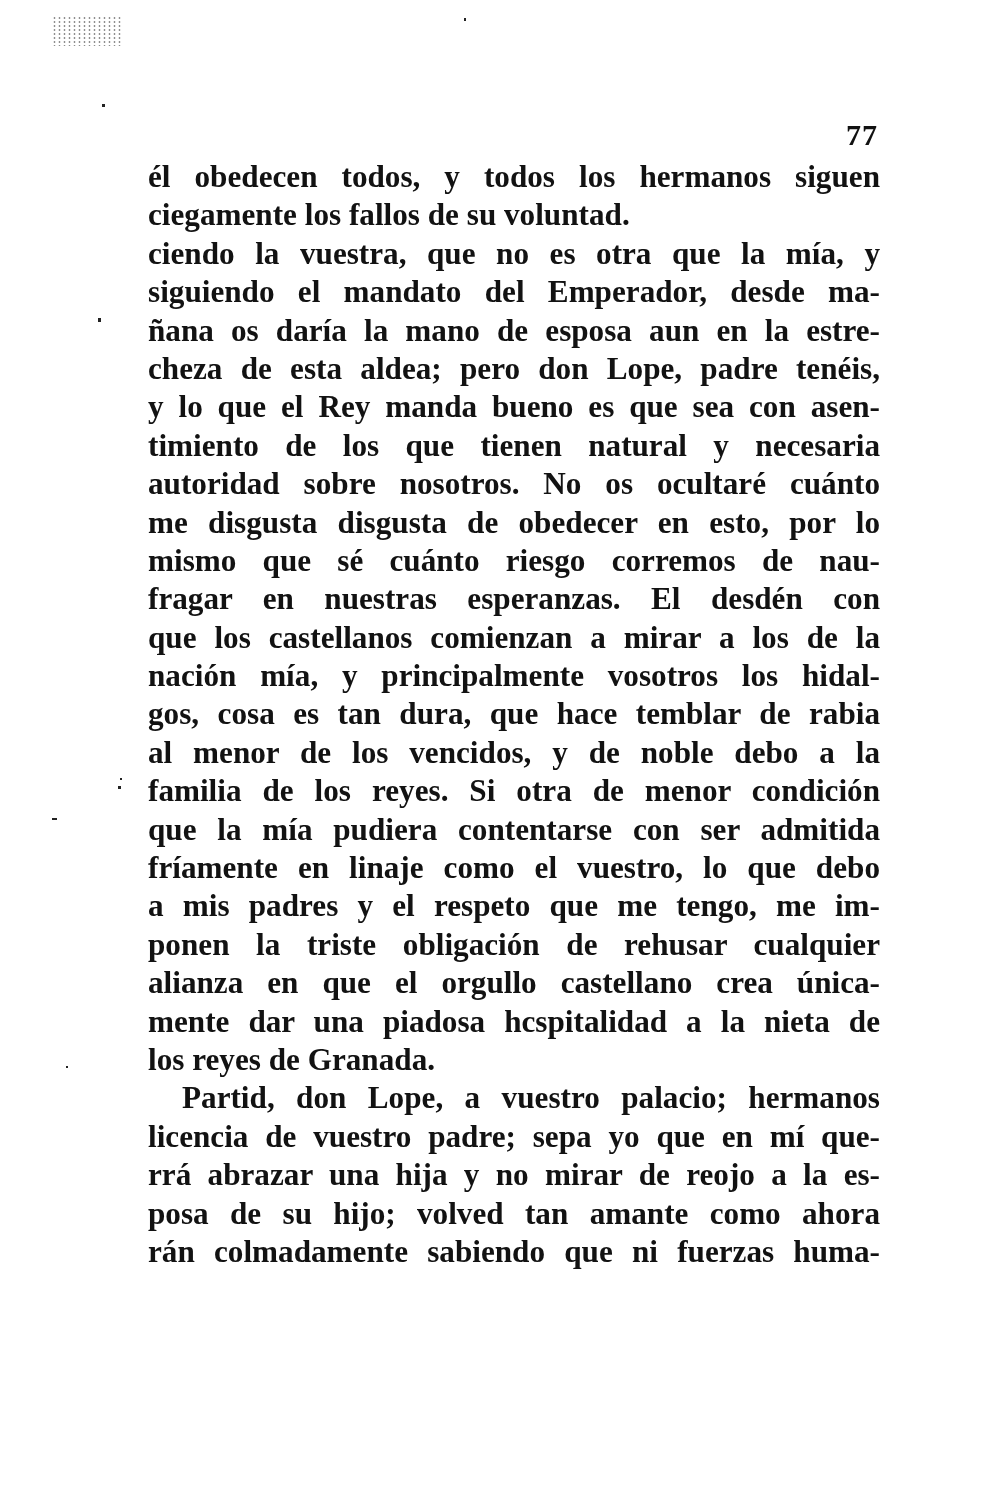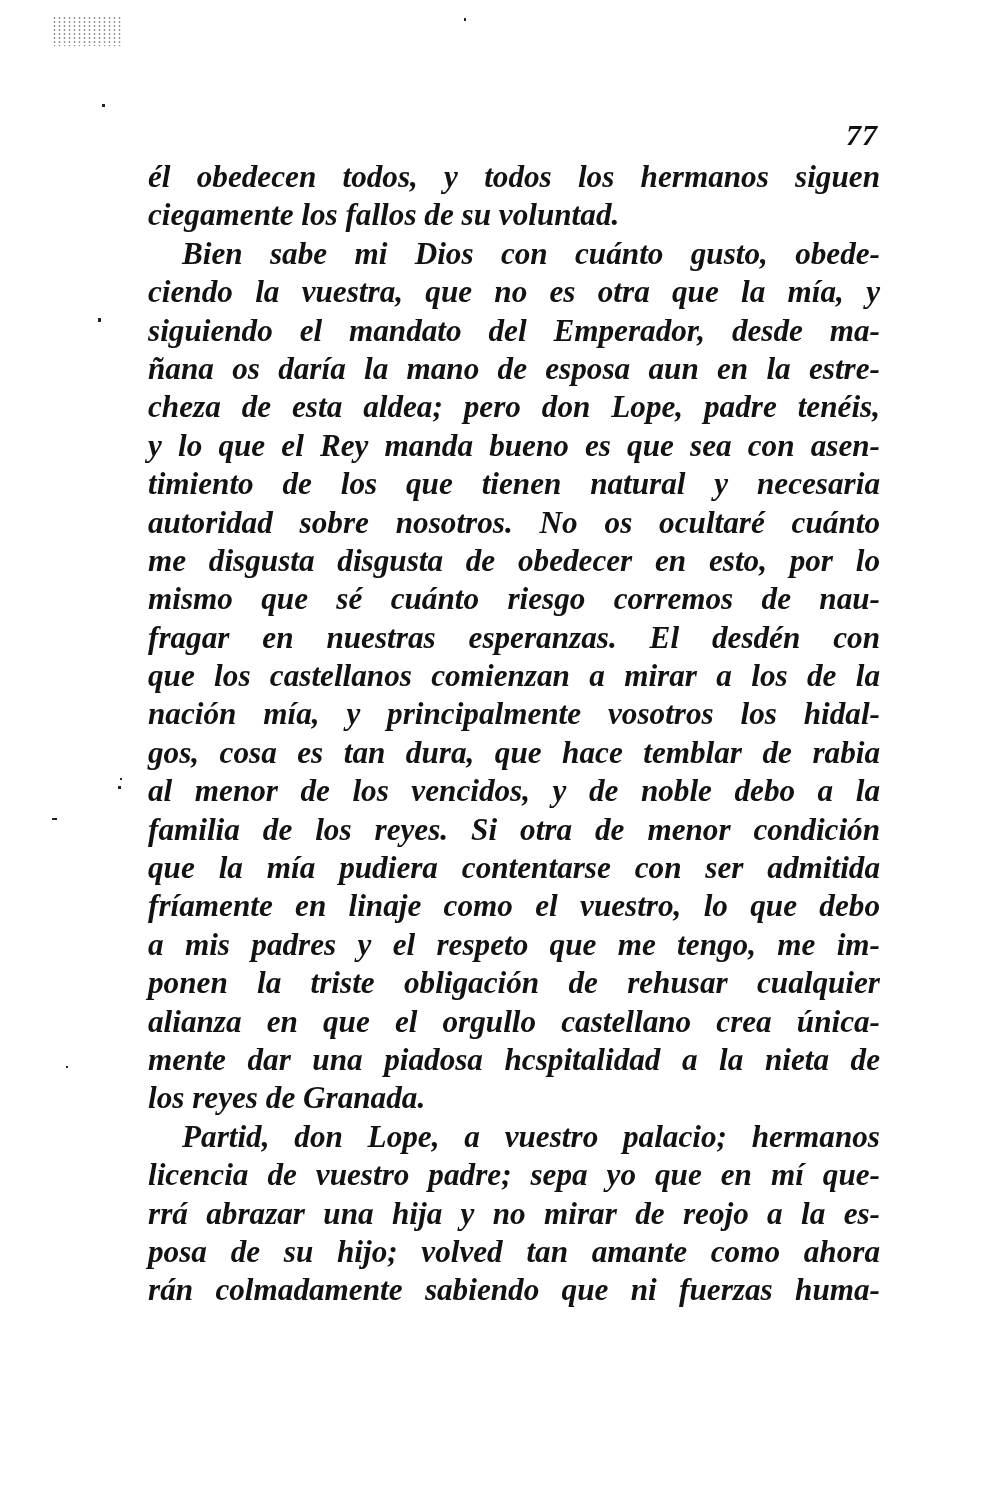--- a/index.html
+++ b/index.html
@@ -14,21 +14,20 @@
       overflow: hidden;
       font-family: "DejaVu Serif", "Liberation Serif", serif;
       color: #111111;
     }
     .page {
       position: absolute;
       left: 0; top: 0;
       width: 1000px;
       height: 1332px;
       background: #ffffff;
-      font-style: italic;
     }
     .speck {
       position: absolute;
       background: #222;
     }
     .noise-cluster {
       position: absolute;
       left: 52px;
       top: 16px;
       width: 70px;
@@ -95,21 +94,20 @@
   <div class="speck" style="left:464px;top:18px;width:2px;height:3px;"></div>
 
   <div class="page-number">77</div>
 
   <div class="text-block" id="text-block">
       <div>
         <div class="line"><span>él obedecen todos, y todos los hermanos siguen</span></div>
         <div class="line last"><span>ciegamente los fallos de su voluntad.</span></div>
       </div>
       <div>
-        <div class="line indent"><span>Bien sabe mi Dios con cuánto gusto, obede-</span></div>
         <div class="line"><span>ciendo la vuestra, que no es otra que la mía, y</span></div>
         <div class="line"><span>siguiendo el mandato del Emperador, desde ma-</span></div>
         <div class="line"><span>ñana os daría la mano de esposa aun en la estre-</span></div>
         <div class="line"><span>cheza de esta aldea; pero don Lope, padre tenéis,</span></div>
         <div class="line"><span>y lo que el Rey manda bueno es que sea con asen-</span></div>
         <div class="line"><span>timiento de los que tienen natural y necesaria</span></div>
         <div class="line"><span>autoridad sobre nosotros. No os ocultaré cuánto</span></div>
         <div class="line"><span>me disgusta disgusta de obedecer en esto, por lo</span></div>
         <div class="line"><span>mismo que sé cuánto riesgo corremos de nau-</span></div>
         <div class="line"><span>fragar en nuestras esperanzas. El desdén con</span></div>

